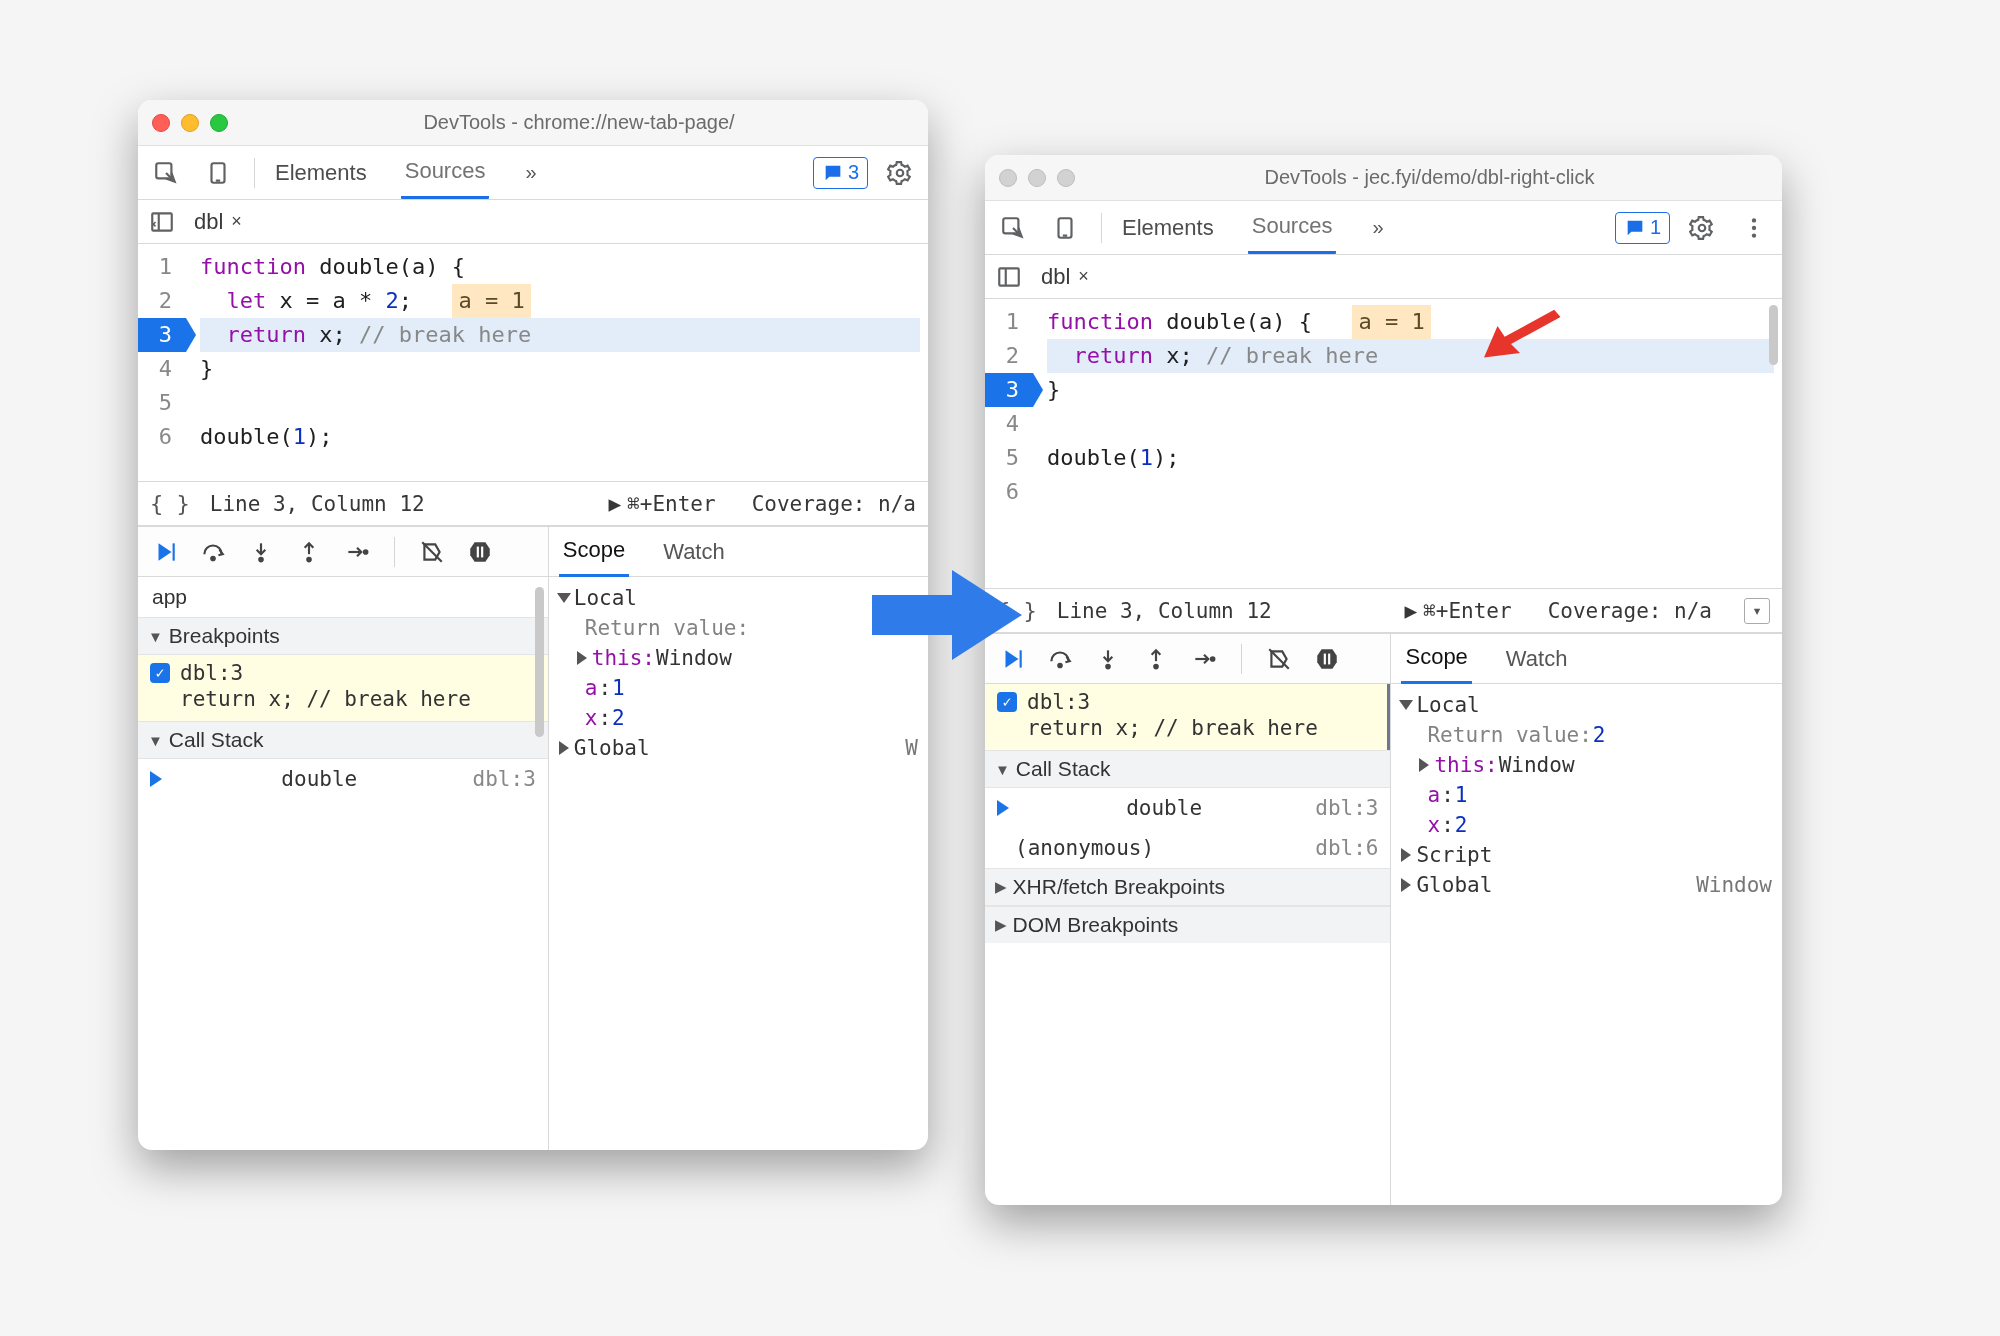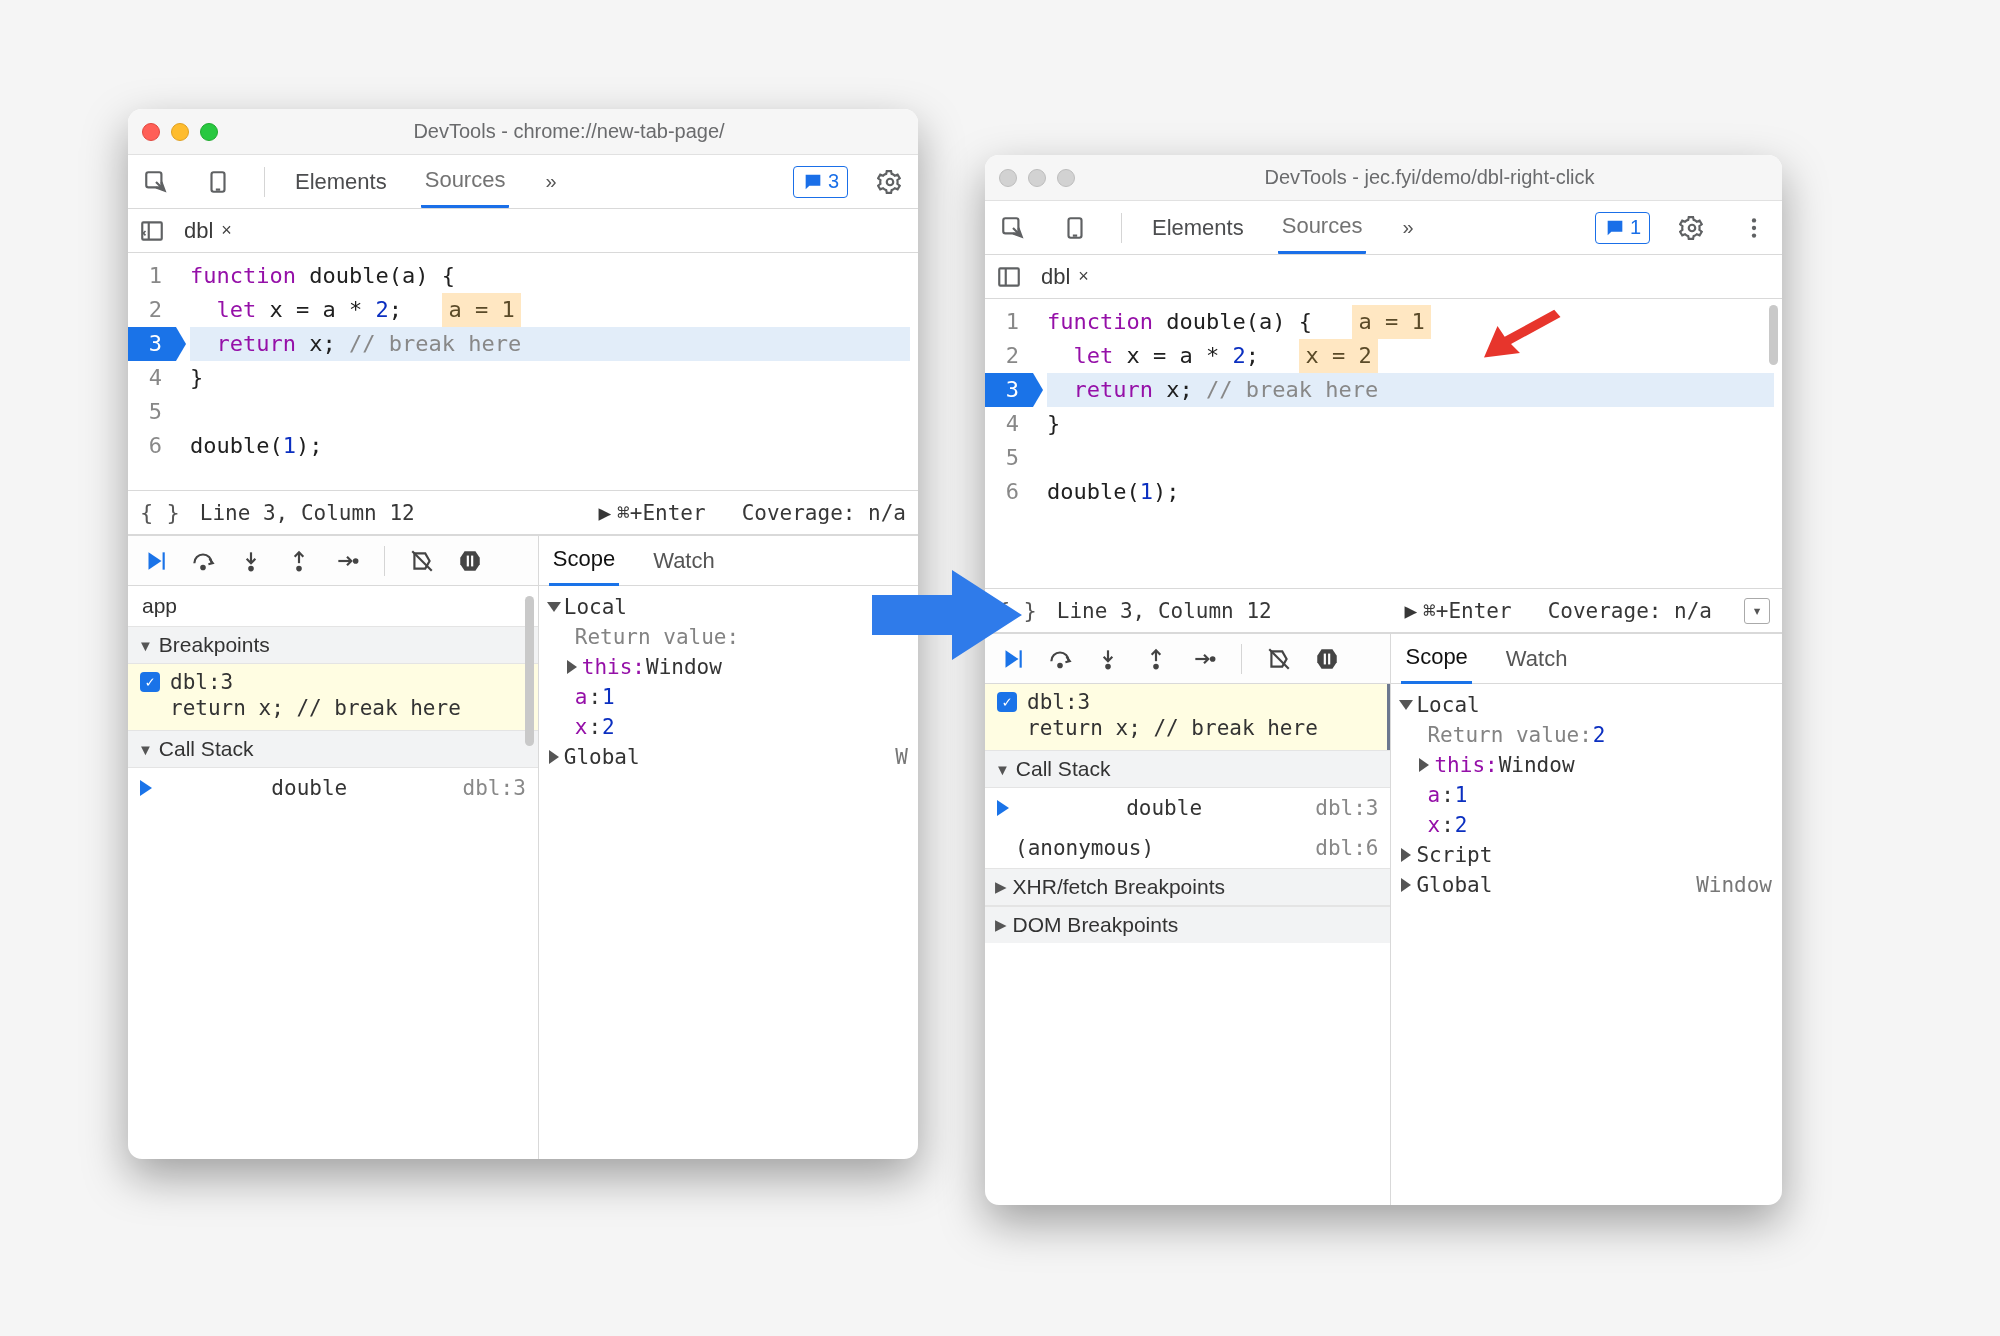--- a/index.html
+++ b/index.html
@@ -13,21 +13,21 @@
   }
   .window {
     position: absolute;
     background: #fff;
     border-radius: 14px;
     box-shadow: 0 18px 45px rgba(0,0,0,0.35);
     overflow: hidden;
     display: flex;
     flex-direction: column;
   }
-  .win1 { left: 128px; top: 100px; width: 790px; height: 1050px; margin-top: 9px; }
+  .win1 { left: 138px; top: 100px; width: 790px; height: 1050px; }
   .win2 { left: 985px; top: 155px; width: 797px; height: 1050px; }
 
   
   .titlebar {
     height: 46px;
     background: #f6f6f6;
     border-bottom: 1px solid #e1e1e1;
     display: flex;
     align-items: center;
     padding: 0 14px;
@@ -41,21 +41,21 @@
   .dot.inactive { background:#d2d2d2; border:1px solid #bdbdbd;}
   .titletext { flex:1; text-align:center; font-size:20px; color:#6a6b6d; white-space:nowrap; overflow:hidden; }
 
   
   .mainbar {
     height: 54px;
     border-bottom: 1px solid #d9d9d9;
     display:flex;
     align-items:center;
     padding: 0 8px;
-    gap: 22px;
+    gap: 12px;
     color:#5a5a5a;
   }
   .iconbtn { width:40px; height:40px; display:flex; align-items:center; justify-content:center; color:#5f6163; }
   .iconbtn svg { width:26px; height:26px; }
   .vsep { width:1px; height:30px; background:#d5d5d5; margin:0 4px; }
   .tabs { display:flex; gap:30px; align-items:center; font-size:22px; color:#4c4d4f; }
   .tab { padding: 12px 4px; }
   .tab.active { color:#737373; border-bottom:3px solid #1a6fe8; border-radius:1px;}
   .chev { font-size:20px; color:#555; padding:0 6px;}
   .spacer { flex:1; }
@@ -457,21 +457,20 @@
     <div class="gutter">
       <div class="ln">1</div>
       <div class="ln">2</div>
       <div class="ln bp">3</div>
       <div class="ln">4</div>
       <div class="ln">5</div>
       <div class="ln">6</div>
     </div>
     <div class="code">
       <div class="line"><span class="kw">function</span> double(a) {  <span class="inlval">a = 1</span></div>
-      <div class="line">  <span class="kw">let</span> x = a * <span class="num">2</span>;  <span class="inlval">x = 2</span></div>
       <div class="line highlight">  <span class="kw">return</span> x; <span class="cm">// break here</span></div>
       <div class="line">}</div>
       <div class="line"> </div>
       <div class="line">double(<span class="num">1</span>);</div>
     </div>
     <div class="red-arrow" style="left:490px; top:6px;">
       <svg viewBox="0 0 100 60">
           <path d="M95 10 L40 40 L50 50 L10 55 L25 20 L33 32 L88 2 Z" fill="#E7352C"></path>
         </svg>
     </div>

